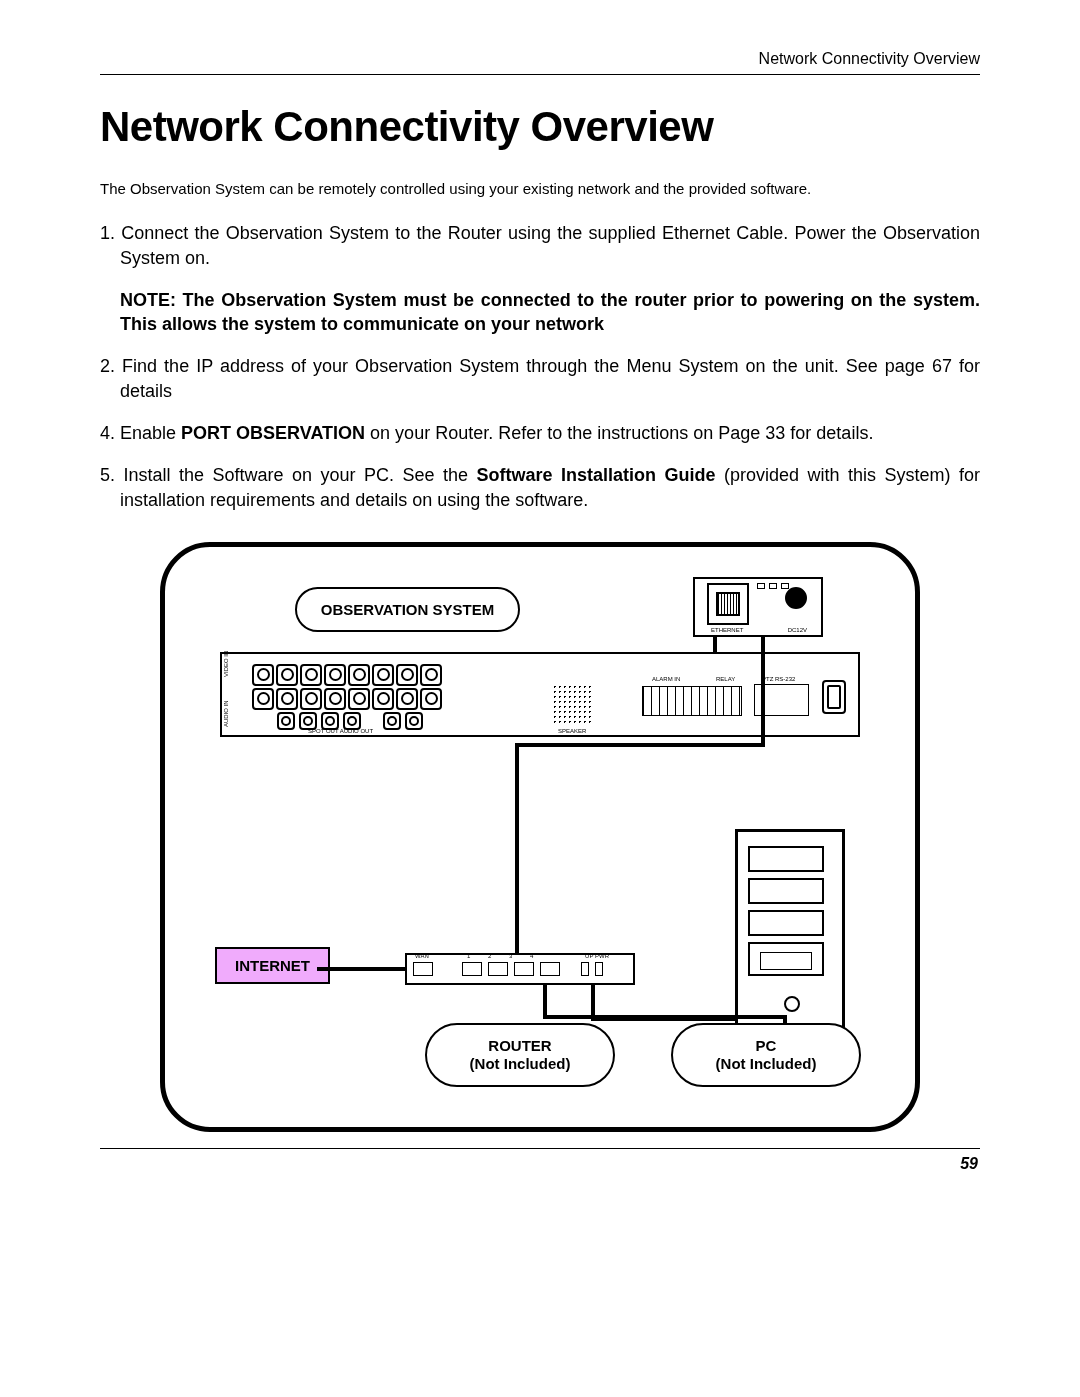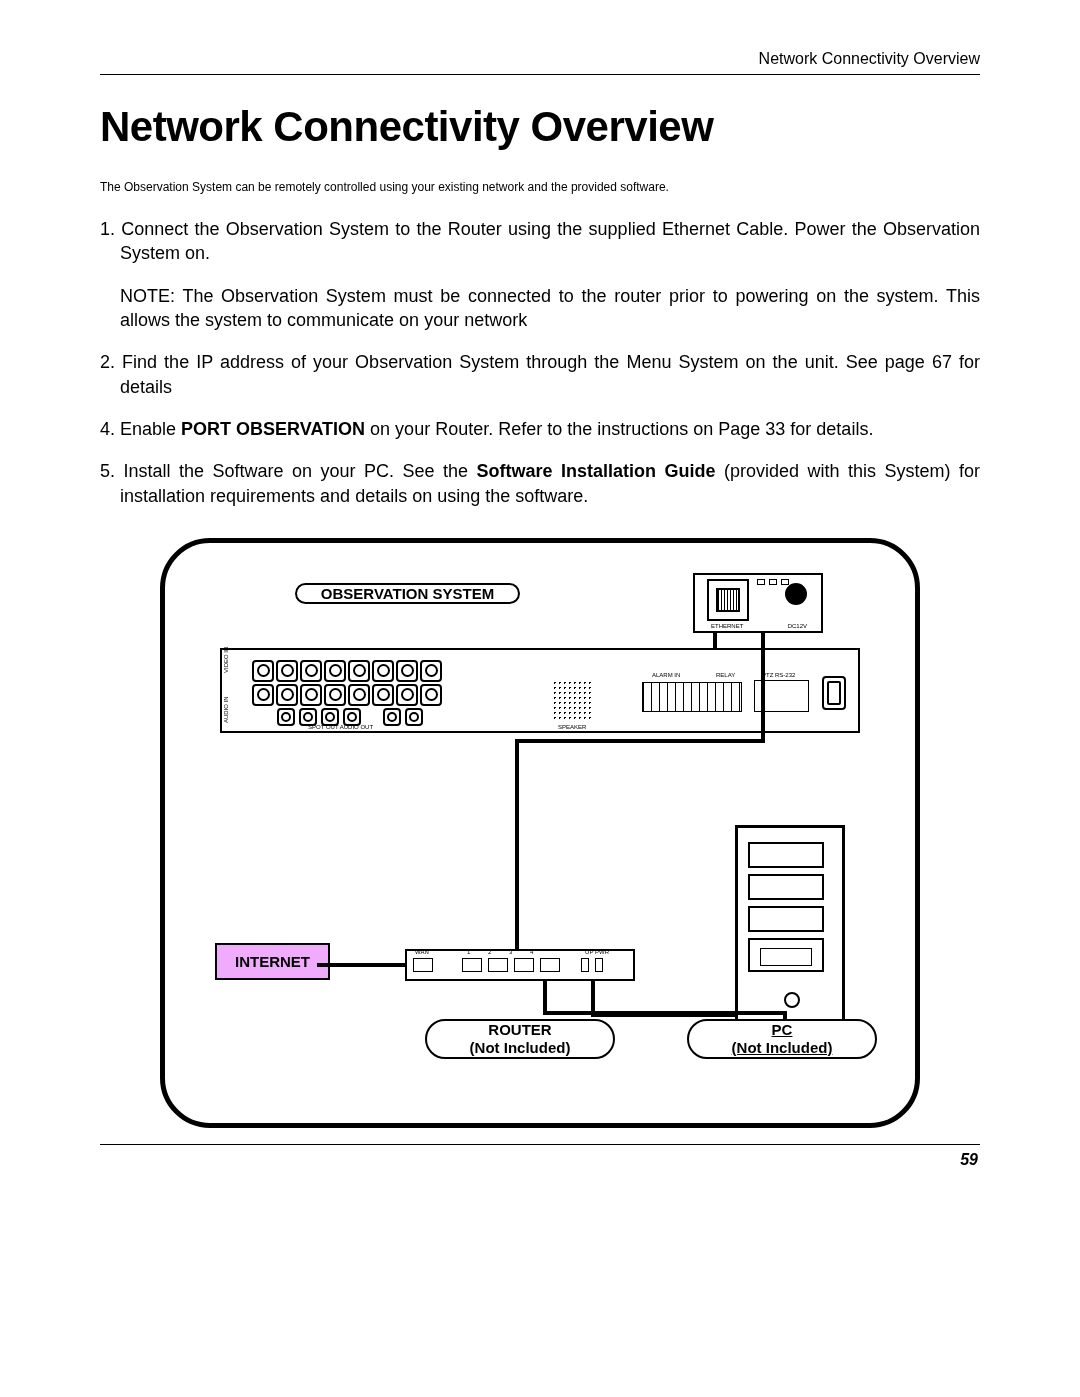--- a/index.html
+++ b/index.html
@@ -26,36 +26,36 @@
   }
   h1.title {
     font-family: "Arial Narrow", Arial, sans-serif;
     font-weight: bold;
     font-size: 42px;
     letter-spacing: -0.5px;
     margin-bottom: 28px;
     font-stretch: condensed;
   }
   .intro {
-    font-size: 12px;
+    font-size: 15px;
     line-height: 1.35;
     margin-bottom: 22px;
     text-align: justify;
   }
   .step {
     font-size: 18px;
     line-height: 1.35;
     margin-bottom: 18px;
     padding-left: 20px;
     text-indent: -20px;
     text-align: justify;
   }
   .note {
     font-size: 18px;
-    font-weight: normal;
+    font-weight: bold;
     line-height: 1.35;
     margin-bottom: 18px;
     padding-left: 20px;
     text-align: justify;
   }
   a.link {
     color: #000;
     text-decoration: underline;
     font-weight: bold;
   }
@@ -78,21 +78,21 @@
 
   
   .pill {
     position: absolute;
     border: 2px solid #000;
     border-radius: 999px;
     background: #fff;
     text-align: center;
     font-size: 15px;
     font-weight: bold;
-    padding: 0 18px;
+    padding: 12px 18px;
   }
   .rect-label {
     position: absolute;
     border: 2px solid #000;
     background: #f0abfc;
     text-align: center;
     font-size: 15px;
     font-weight: bold;
     padding: 8px 18px;
   }
@@ -374,21 +374,21 @@
       <div class="cable" style="left:618px;top:480px;width:4px;height:2px;"></div>
       <div class="cable" style="left:618px;top:468px;width:4px;height:16px;"></div>
 
       <div class="cable" style="left:618px;top:468px;width:4px;height:0;"></div>
 
       <div class="pill" style="left:260px;top:476px;width:190px;line-height:1.2;">
         <span>ROUTER</span><br>
         <span>(Not Included)</span>
       </div>
 
-      <div class="pill" style="left:522px;top:476px;width:190px;line-height:1.2;text-decoration:underline;">
+      <div class="pill" style="left:506px;top:476px;width:190px;line-height:1.2;">
         <span>PC</span><br>
         <span>(Not Included)</span>
       </div>
 
     </div>
   </div>
 
   <hr class="hr-bottom">
   <div class="pagenum">59</div>
 </div>

